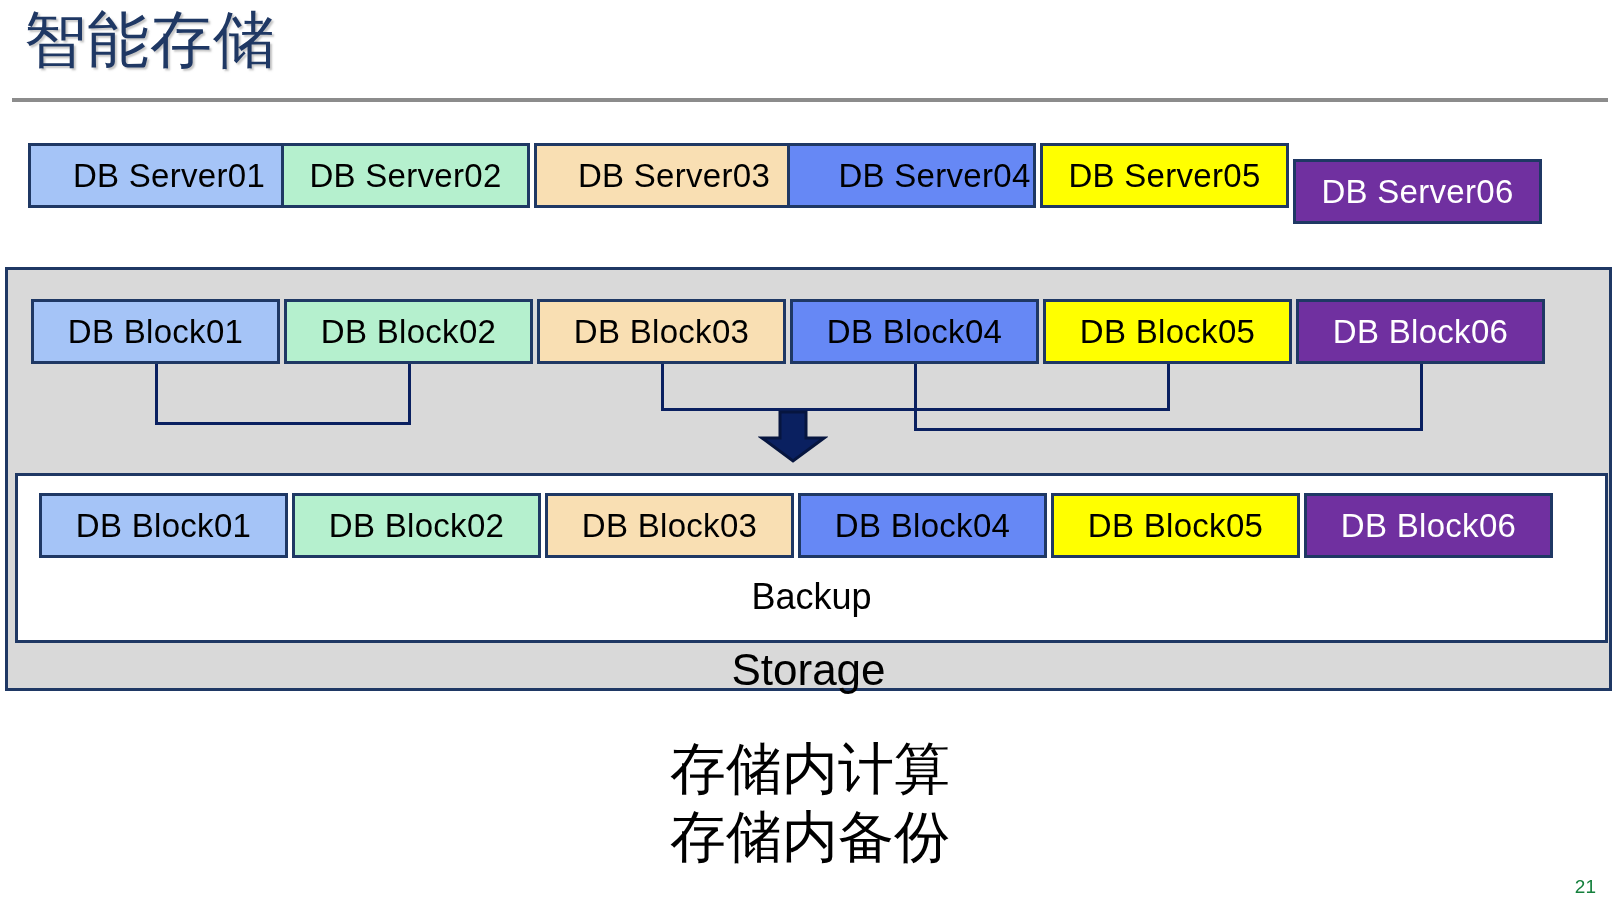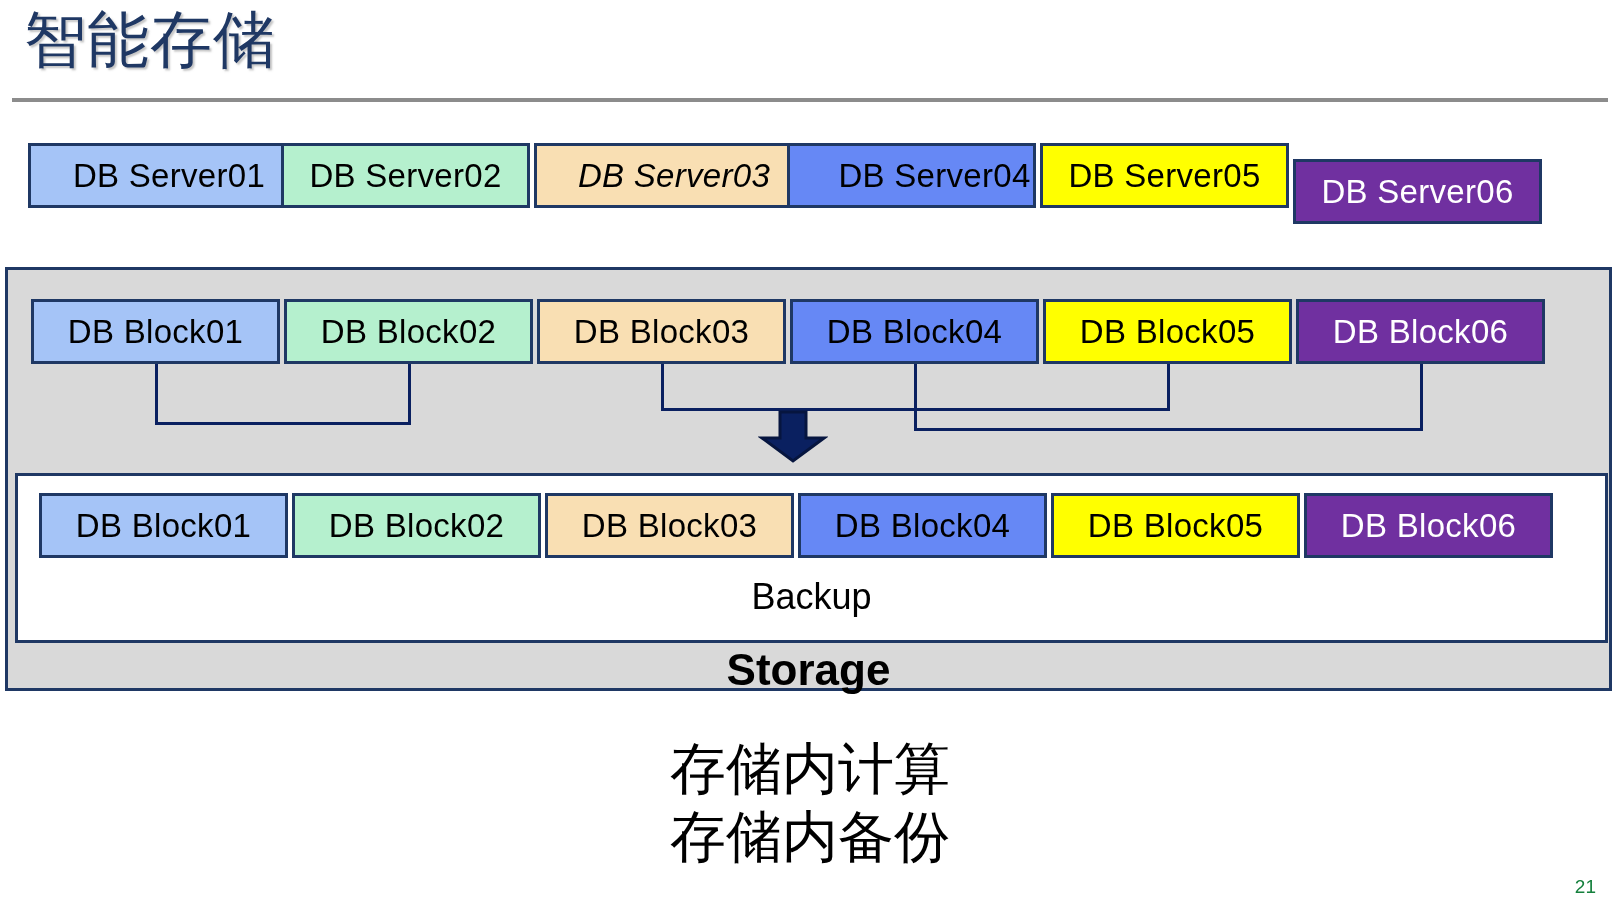--- a/index.html
+++ b/index.html
@@ -106,21 +106,21 @@
     color: #000000;
   }
 
   #storage-label {
     position: absolute;
     top: 375px;
     left: 0;
     width: 100%;
     text-align: center;
     font-size: 44px;
-    font-weight: bold;
+    font-weight: normal;
     color: #000000;
   }
 
   
   #captions {
     position: absolute;
     left: 0;
     top: 735px;
     width: 1620px;
     text-align: center;
@@ -142,21 +142,21 @@
 <div id="slide-title">智能存储</div>
 <div id="title-rule"></div>
 
 <div id="server-row">
     <div class="node" style="left: 28px; width: 282px; background: rgb(165, 196, 247); color: rgb(0, 0, 0);">
       <span>DB Server01</span>
     </div>
     <div class="node" style="left: 281px; width: 249px; background: rgb(181, 240, 206); color: rgb(0, 0, 0);">
       <span>DB Server02</span>
     </div>
-    <div class="node" style="left: 534px; width: 280px; background: rgb(249, 223, 179); color: rgb(0, 0, 0); font-style: italic;">
+    <div class="node" style="left: 534px; width: 280px; background: rgb(249, 223, 179); color: rgb(0, 0, 0);">
       <span>DB Server03</span>
     </div>
     <div class="node" style="left: 787px; width: 249px; background: rgb(102, 136, 245); color: rgb(0, 0, 0); padding-left: 46px;">
       <span>DB Server04</span>
     </div>
     <div class="node" style="left: 1040px; width: 249px; background: rgb(255, 255, 0); color: rgb(0, 0, 0); justify-content: center;">
       <span>DB Server05</span>
     </div>
     <div class="node" style="left: 1293px; width: 249px; background: rgb(112, 48, 160); color: rgb(255, 255, 255); margin-top: 16px;">
       <span>DB Server06</span>

